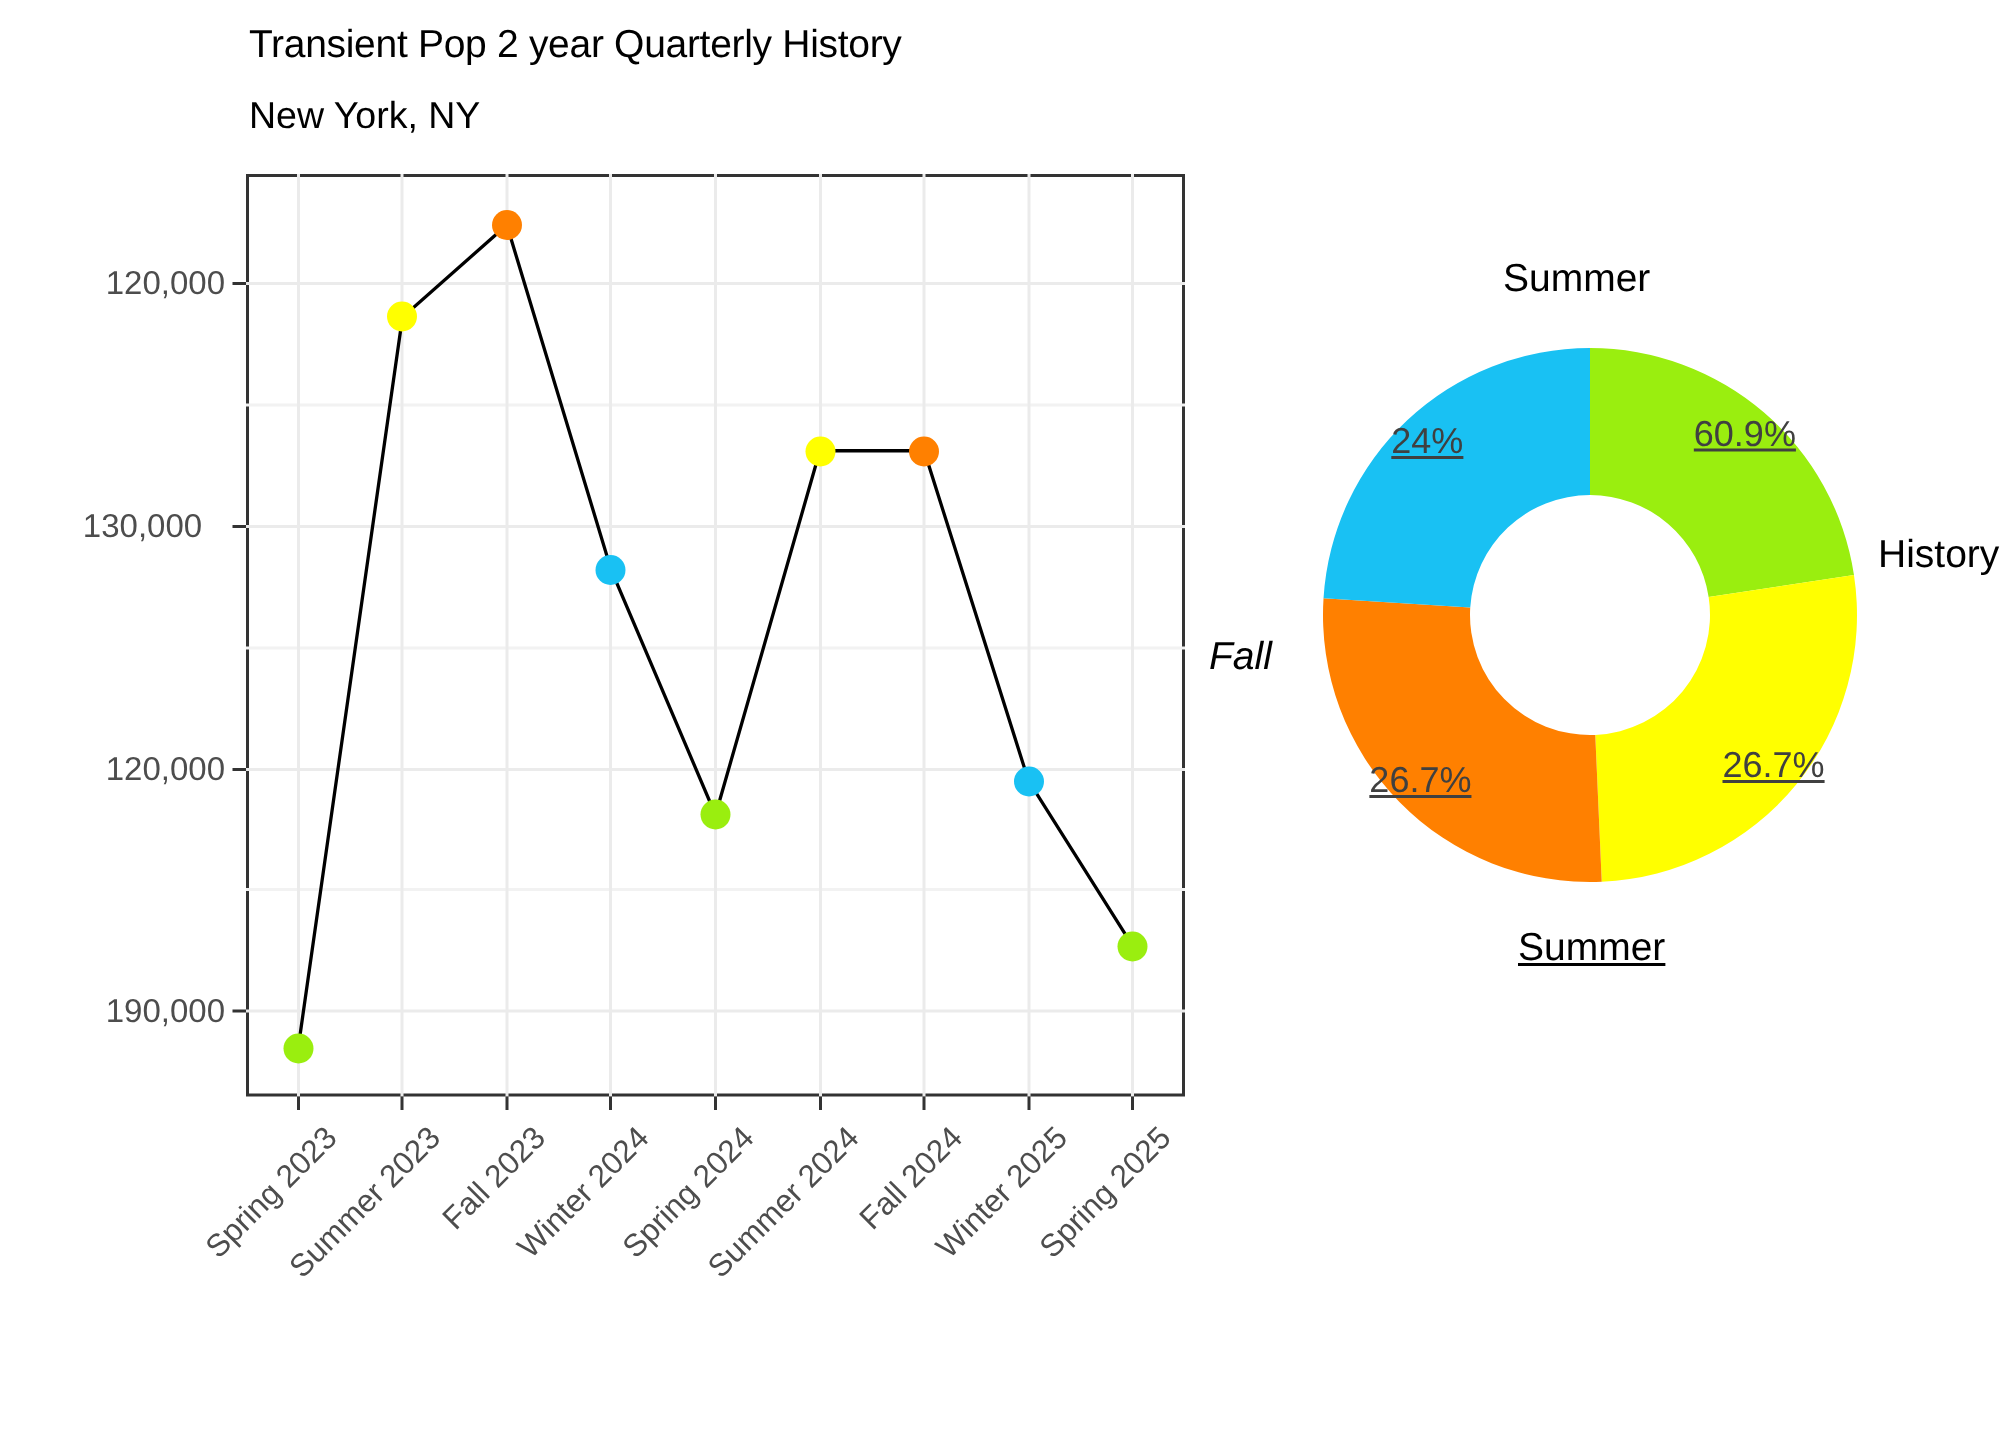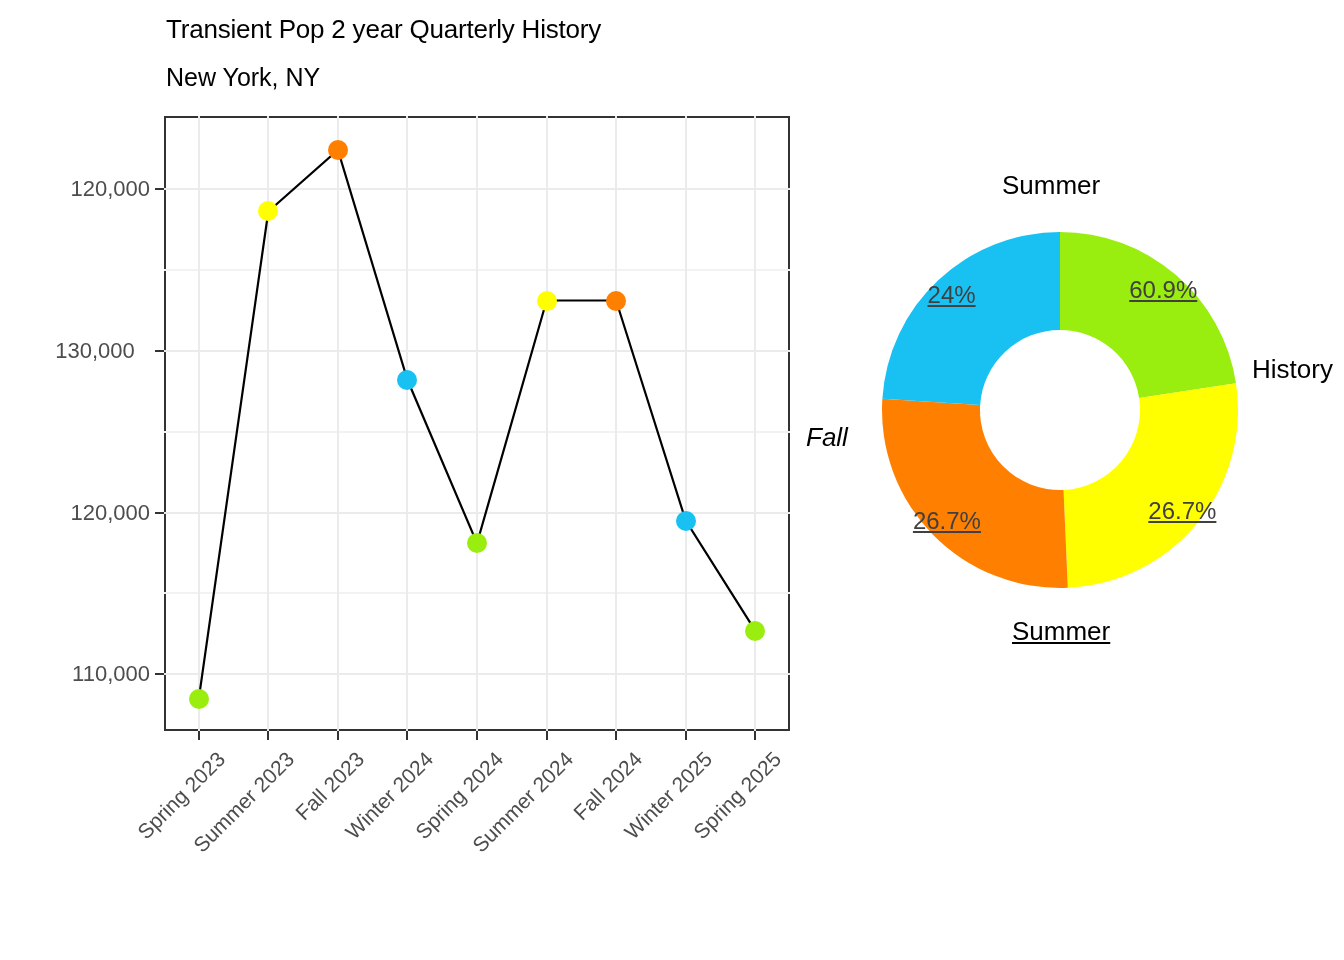--- a/index.html
+++ b/index.html
@@ -172,21 +172,21 @@
         <div class="gridline-v" style="position: absolute; top: 116px; height: 615px; left: 267.333px;"></div>
         <div class="gridline-v" style="position: absolute; top: 116px; height: 615px; left: 336.889px;"></div>
         <div class="gridline-v" style="position: absolute; top: 116px; height: 615px; left: 406.444px;"></div>
         <div class="gridline-v" style="position: absolute; top: 116px; height: 615px; left: 476px;"></div>
         <div class="gridline-v" style="position: absolute; top: 116px; height: 615px; left: 545.556px;"></div>
         <div class="gridline-v" style="position: absolute; top: 116px; height: 615px; left: 615.111px;"></div>
         <div class="gridline-v" style="position: absolute; top: 116px; height: 615px; left: 684.667px;"></div>
         <div class="gridline-v" style="position: absolute; top: 116px; height: 615px; left: 754.222px;"></div>
       </div>
     <div id="yaxis-layer">
-        <div class="ytick-text" style="left: 40px; width: 110px; top: 674.355px;">110,000</div>
+        <div class="ytick-text" style="left: 40px; width: 110px; top: 674.355px;">190,000</div>
         <div class="ytick-mark" style="left: 155px; top: 674.355px;"></div>
         <div class="ytick-text" style="left: 40px; width: 110px; top: 512.513px;">120,000</div>
         <div class="ytick-mark" style="left: 155px; top: 512.513px;"></div>
         <div class="ytick-text" style="left: 40px; width: 110px; top: 350.671px; text-align: center;">130,000</div>
         <div class="ytick-mark" style="left: 155px; top: 350.671px;"></div>
         <div class="ytick-text" style="left: 40px; width: 110px; top: 188.829px;">120,000</div>
         <div class="ytick-mark" style="left: 155px; top: 188.829px;"></div>
       </div>
     <div id="xaxis-layer">
         <div class="xtick-mark" style="left: 197.778px; top: 731px;"></div>

